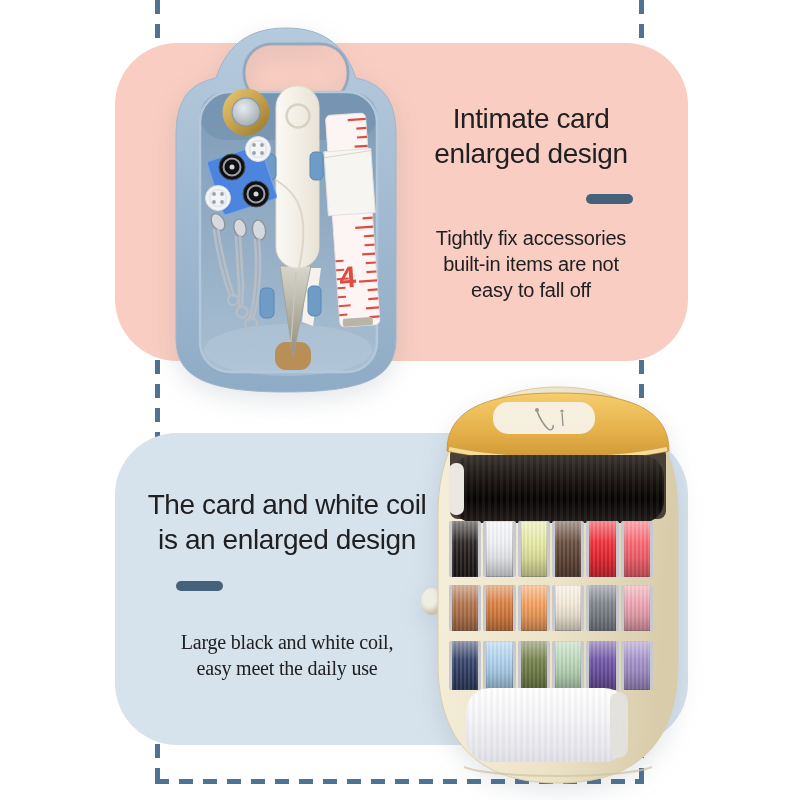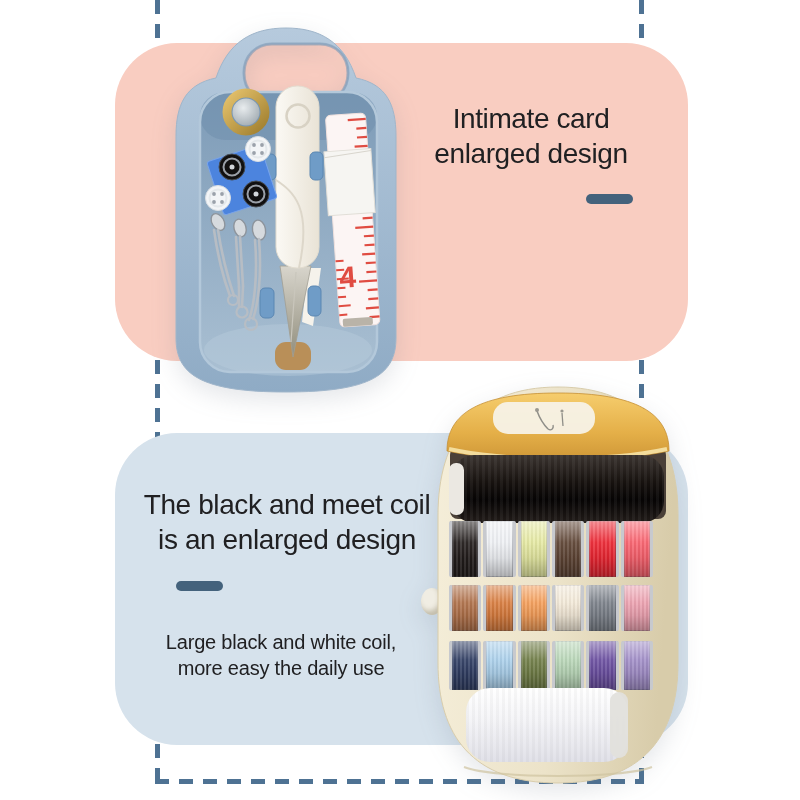--- a/index.html
+++ b/index.html
@@ -18,21 +18,21 @@
   #panel-pink{left:115px;top:43px;width:573px;height:318px;background:var(--pink_panel);}
   #panel-blue{left:115px;top:433px;width:573px;height:312px;background:var(--blue_panel);}
   
   .heading{position:absolute;z-index:3;text-align:center;color:var(--text);
            font-size:28px;line-height:35px;letter-spacing:-0.4px;font-weight:500;}
   .body-text{position:absolute;z-index:3;text-align:center;color:var(--text);
            font-size:20px;line-height:26px;letter-spacing:-0.2px;}
   #top-heading{left:410px;top:101px;width:242px;}
   #top-body{left:402px;top:225px;width:258px;}
   #bottom-heading{left:106px;top:487px;width:362px;}
-  #bottom-body{left:96px;top:629px;width:370px;}
+  #bottom-body{left:102px;top:629px;width:370px;font-family:Liberation Serif, serif;}
   .accent-dash{position:absolute;z-index:3;width:47px;height:10px;border-radius:6px;
                background:var(--accent_dash);}
   #accent-dash-top{left:586px;top:194px;}
   #accent-dash-bottom{left:176px;top:581px;}
   
   .photo{position:absolute;z-index:2;}
   #top-box{left:170px;top:24px;width:232px;height:374px;filter:drop-shadow(0 8px 12px rgba(90,100,120,.16));}
   #bottom-box{left:434px;top:385px;width:248px;height:404px;filter:drop-shadow(0 8px 12px rgba(90,100,120,.16));}
   #top-box svg,#bottom-box svg{position:absolute;left:0;top:0;}
   
@@ -71,29 +71,34 @@
   <div class="dash-h" id="dash-bottom-line"></div>
 
   <div class="panel" id="panel-pink"></div>
   <div class="panel" id="panel-blue"></div>
 
   <div class="heading" id="top-heading">
     <div>Intimate card</div>
     <div>enlarged design</div>
   </div>
   <div class="accent-dash" id="accent-dash-top"></div>
+  <div class="body-text" id="top-body">
+    <div>Tightly fix accessories</div>
+    <div>built-in items are not</div>
+    <div>easy to fall off</div>
+  </div>
 
   <div class="heading" id="bottom-heading">
-    <div>The black and meet coil</div>
+    <div>The card and white coil</div>
     <div>is an enlarged design</div>
   </div>
   <div class="accent-dash" id="accent-dash-bottom"></div>
   <div class="body-text" id="bottom-body">
     <div>Large black and white coil,</div>
-    <div>more easy the daily use</div>
+    <div>easy meet the daily use</div>
   </div>
 
   <div class="photo" id="top-box">
     <svg width="232" height="374" viewBox="0 0 232 374">
       <defs>
         <linearGradient id="boxBlue" x1="0" y1="0" x2="0" y2="1">
           <stop offset="0" stop-color="#b6cadd"></stop>
             <stop offset="1" stop-color="#8fabc5"></stop>
         </linearGradient>
         <linearGradient id="trayG" x1="0" y1="0" x2="0" y2="1">

